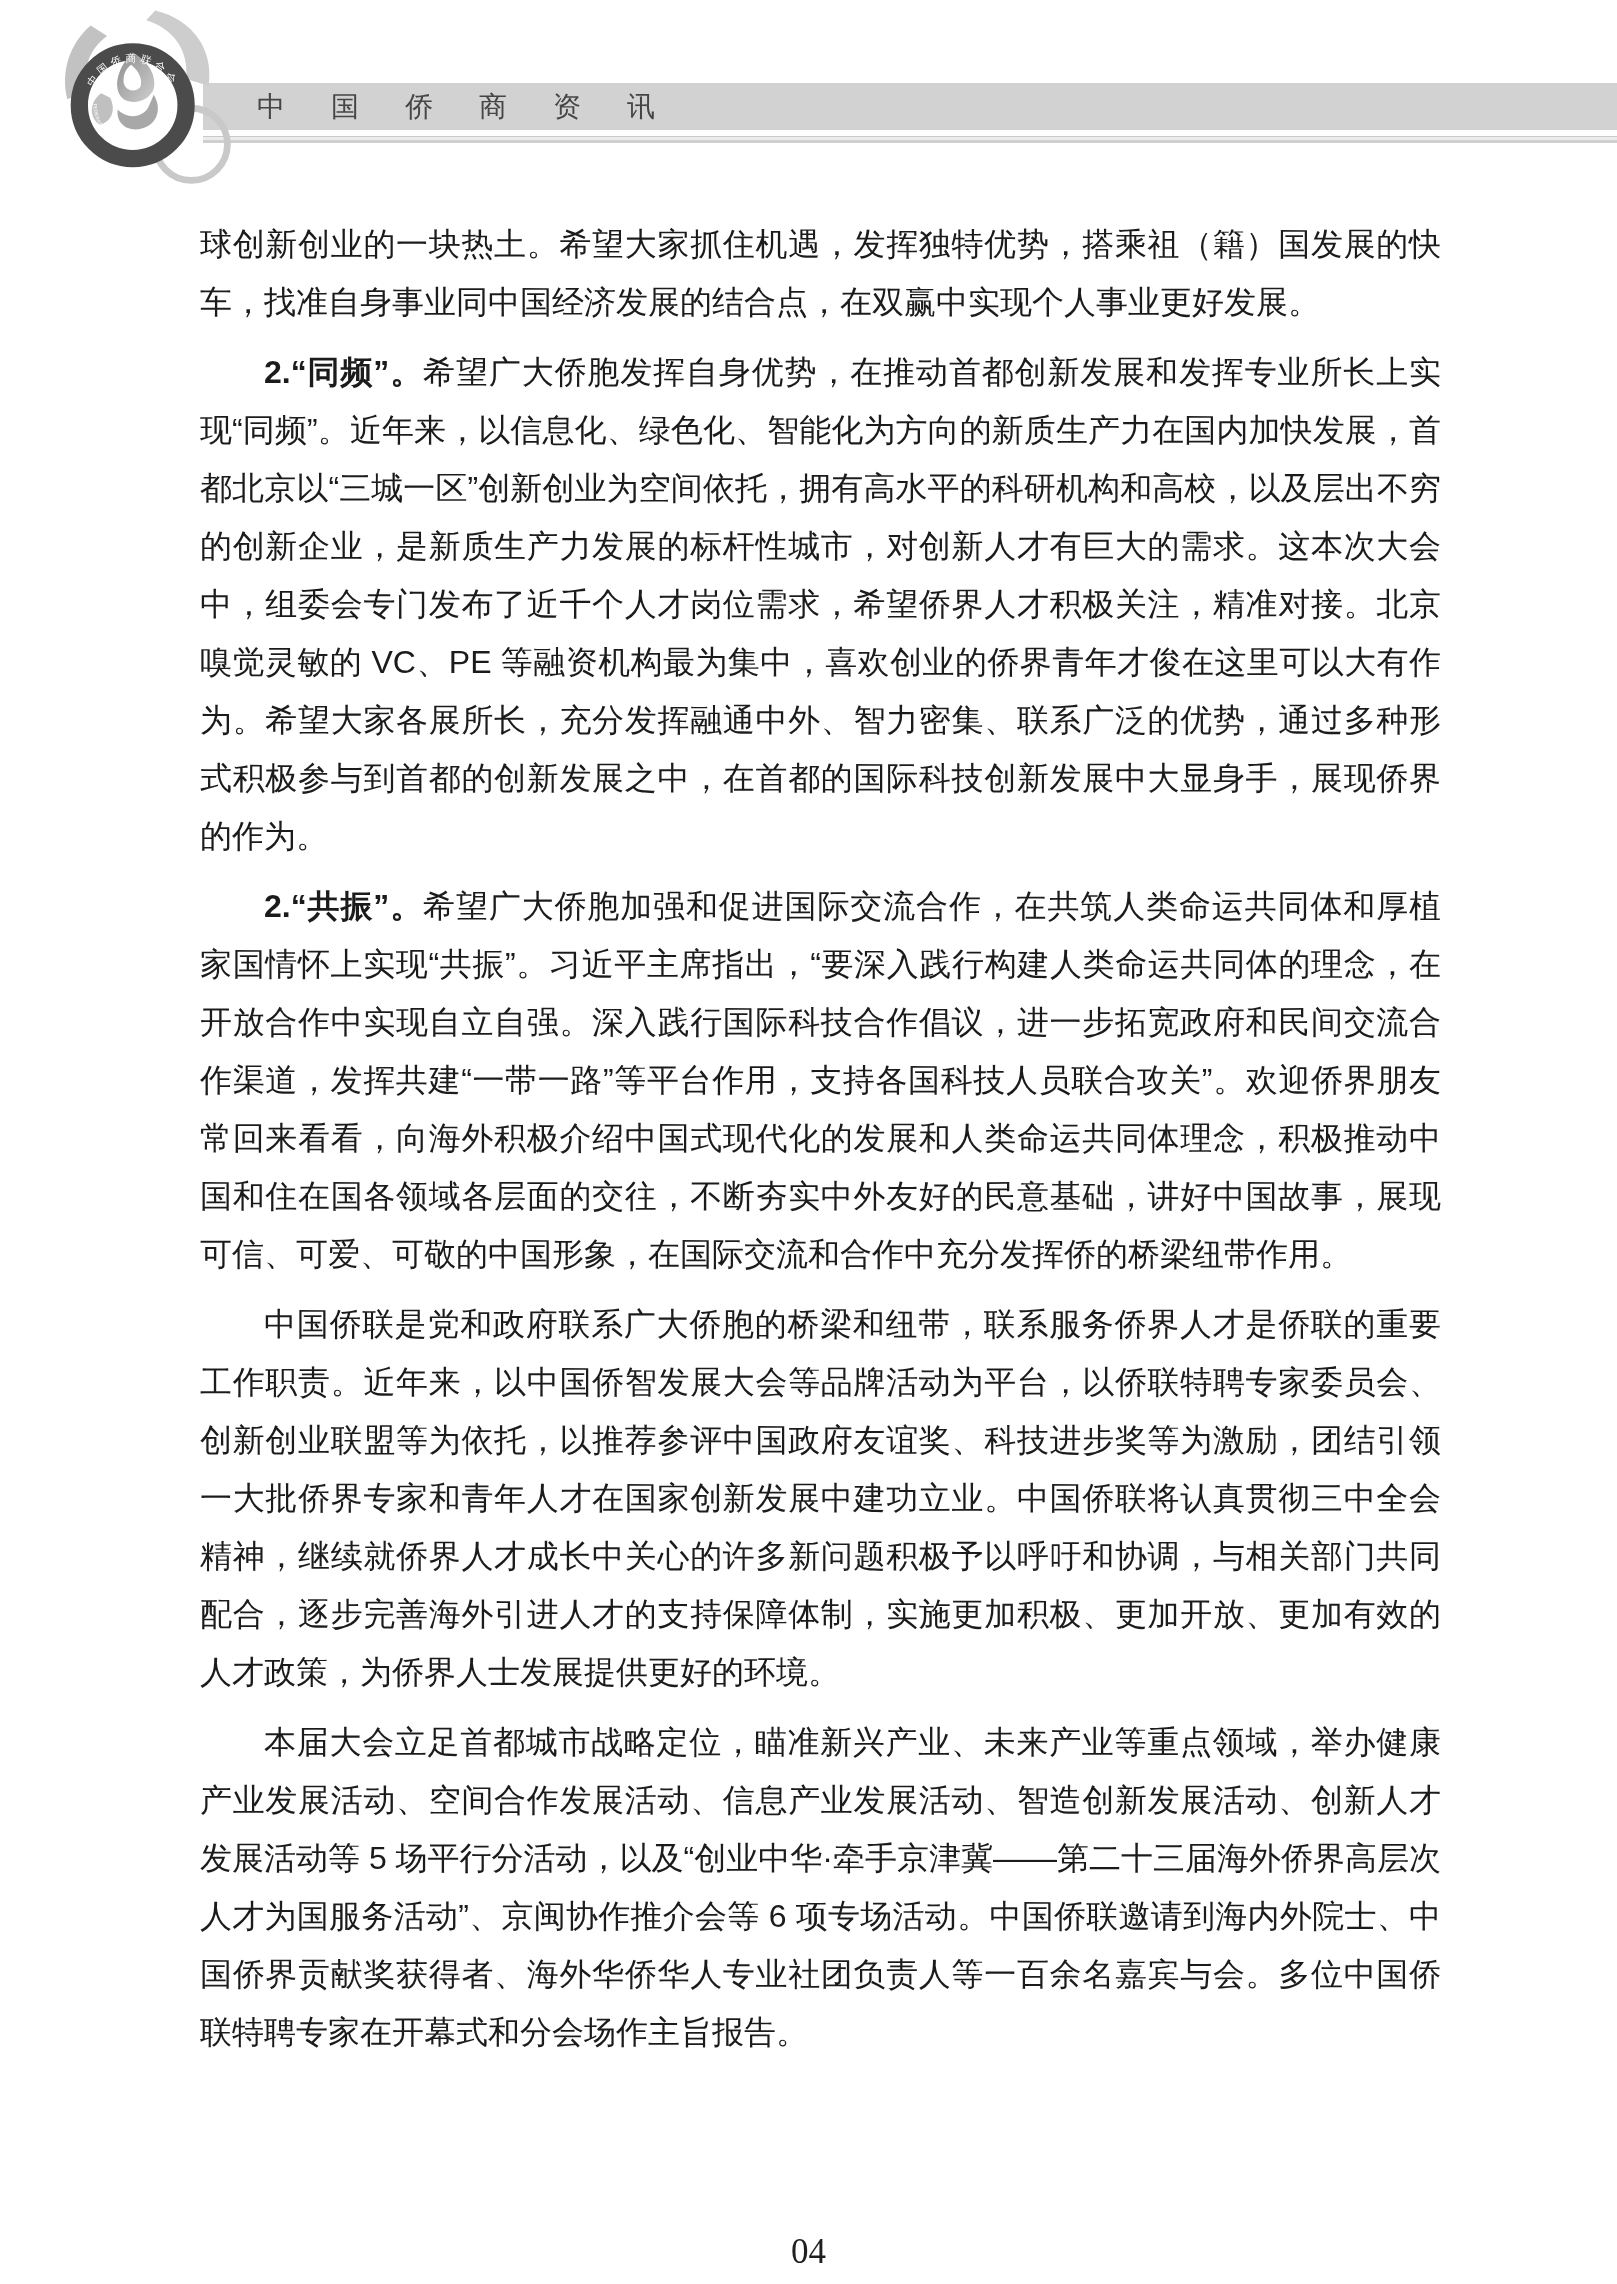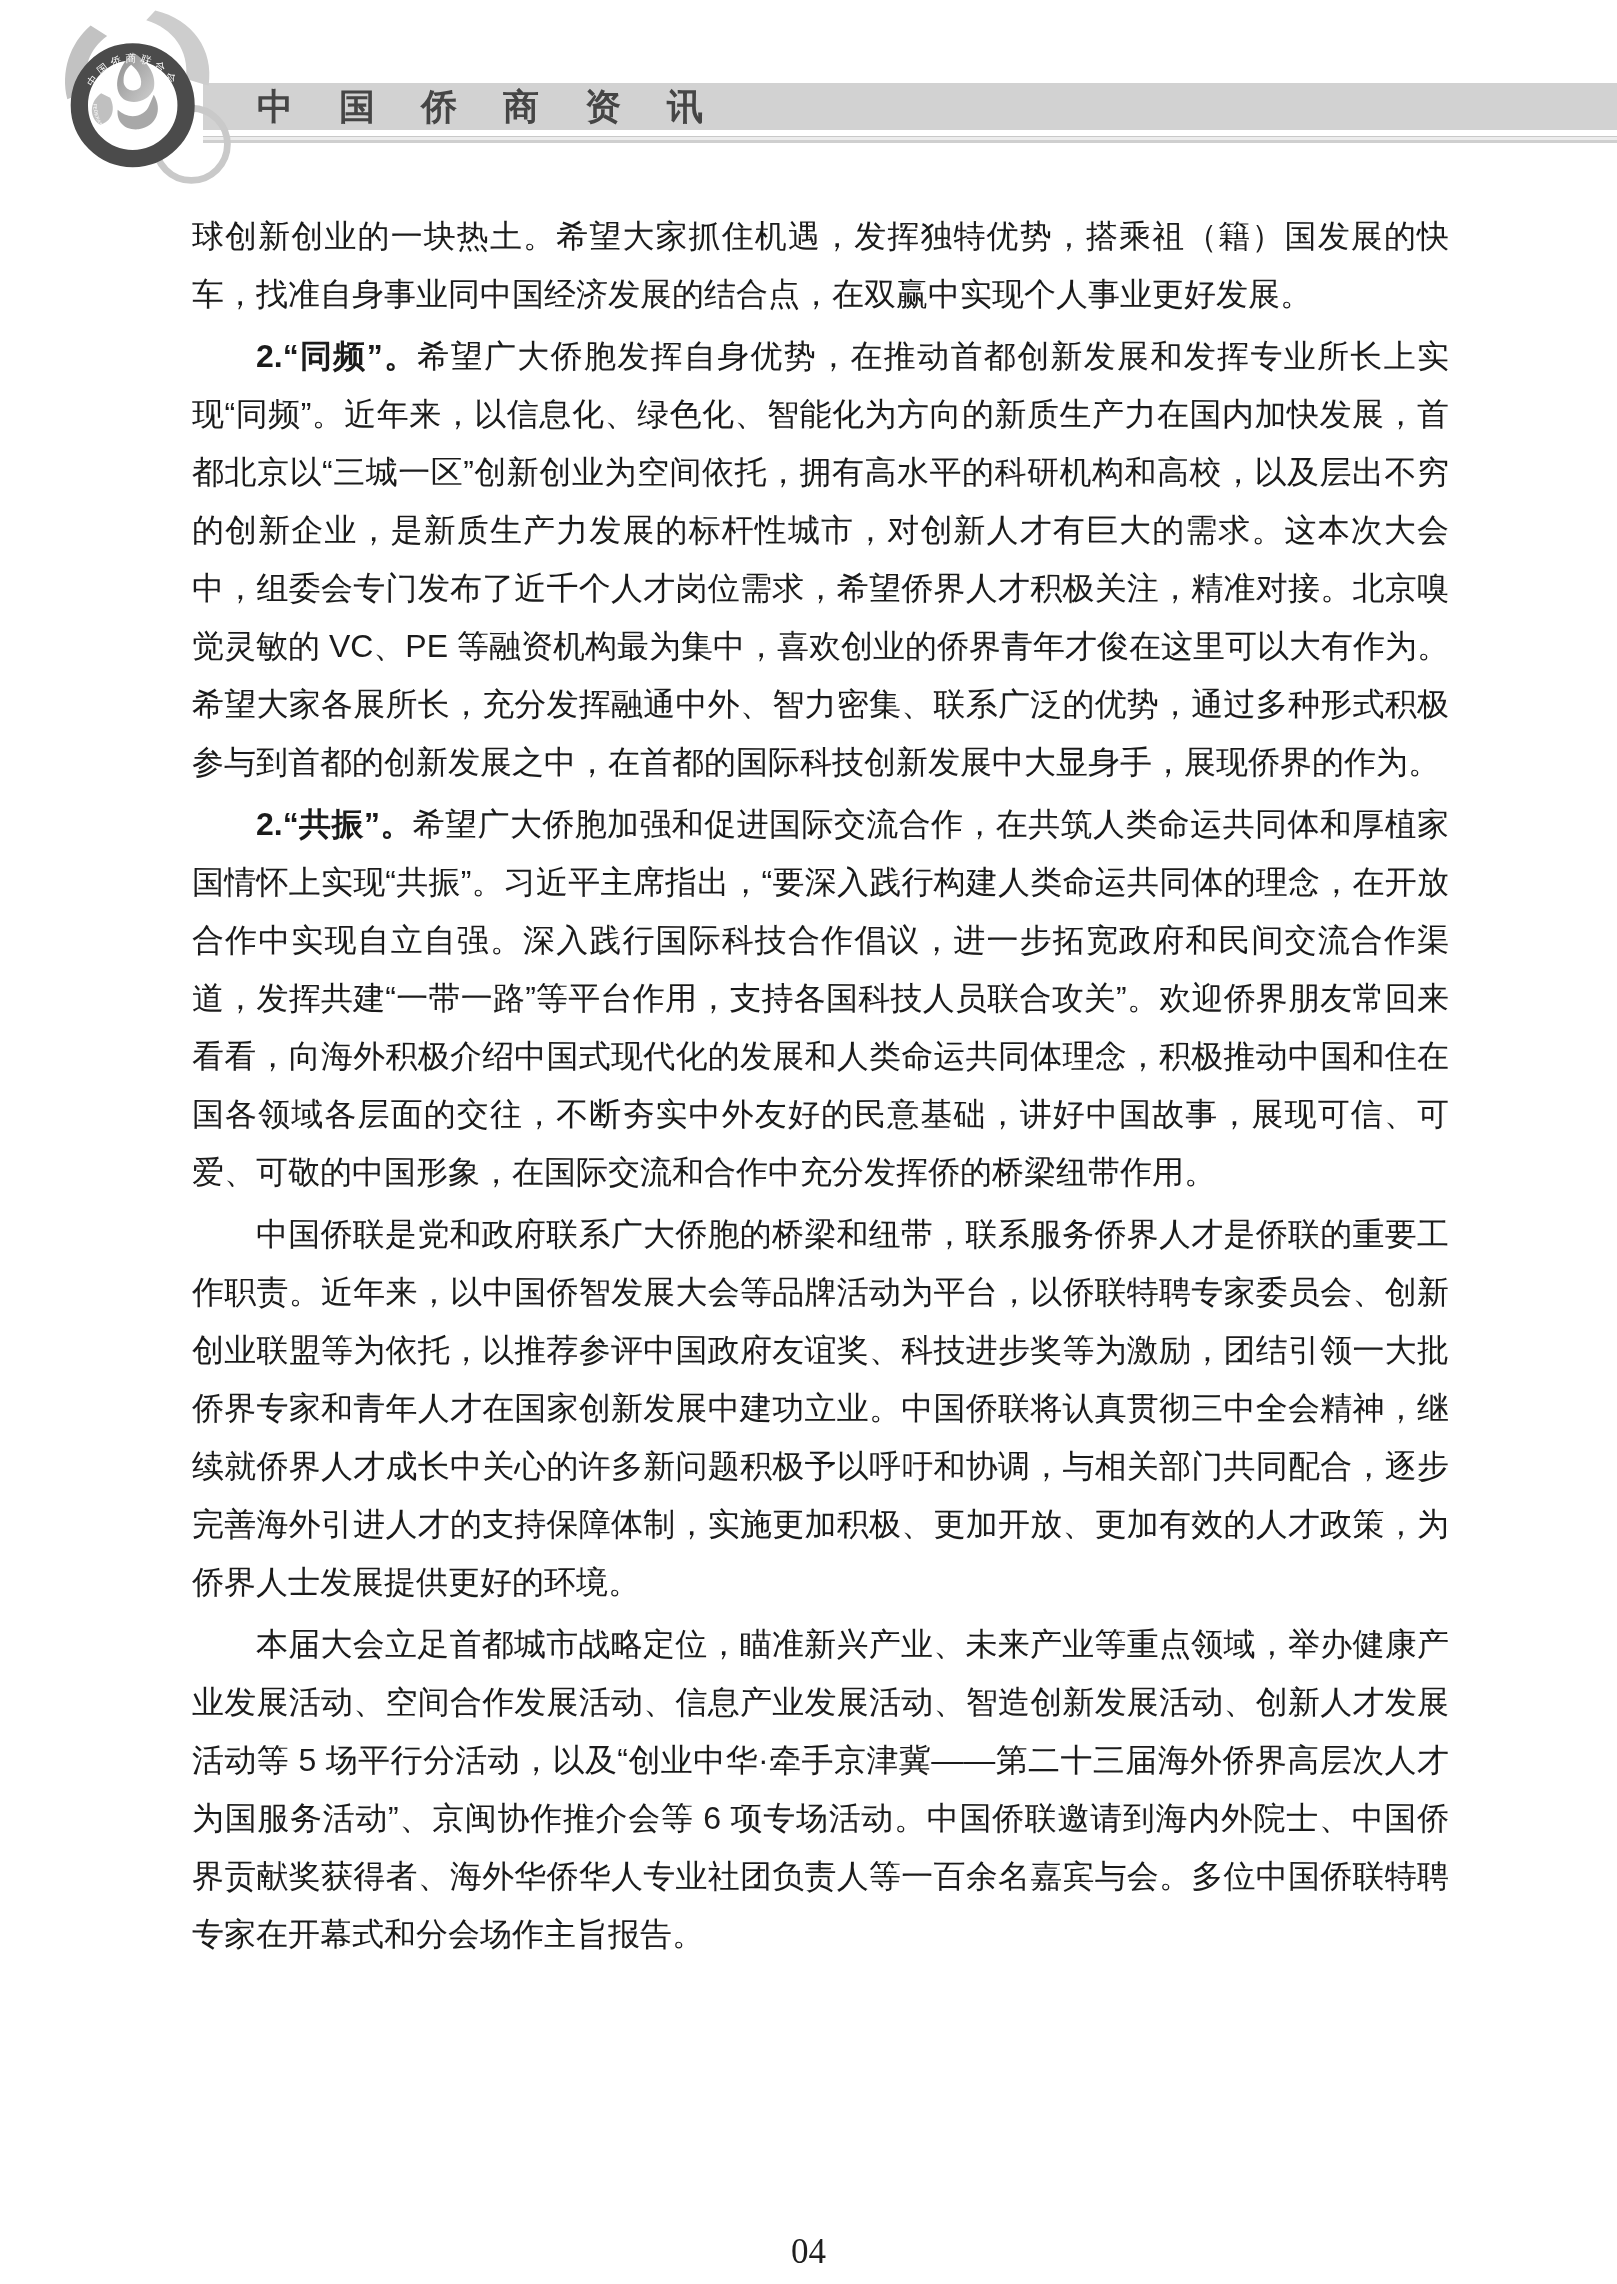--- a/index.html
+++ b/index.html
@@ -16,25 +16,24 @@
     position: absolute;
     left: 203px;
     top: 83px;
     width: 1414px;
     height: 47px;
     background: #d2d2d2;
   }
   .banner-title {
     padding-left: 54px;
     line-height: 47px;
-    font-size: 36px;
+    font-size: 28px;
     color: #454545;
     letter-spacing: 46px;
     white-space: nowrap;
-    font-weight: bold;
   }
   .header-rule {
     position: absolute;
     left: 203px;
     top: 136px;
     width: 1414px;
     height: 6.8px;
     background: linear-gradient(to bottom,
       #c9c9c9 0px, #c9c9c9 1.5px,
       #ececec 1.5px, #ececec 4.5px,
@@ -52,21 +51,21 @@
   .article {
     position: absolute;
     left: 188px;
     top: 203px;
     width: 1265px;
     font-size: 32px;
     line-height: 58px;
     color: #1b1b1b;
     text-align: justify;
   }
-  .article p { margin: 4px; text-indent: 2em; }
+  .article p { margin: 12px; text-indent: 2em; }
   .article p.no-indent { text-indent: 0; }
   .lead { font-weight: bold; }
   
   .pageno {
     position: absolute;
     left: 0;
     right: 0;
     top: 2184px;
     text-align: center;
     font-family: "Liberation Serif", serif;

